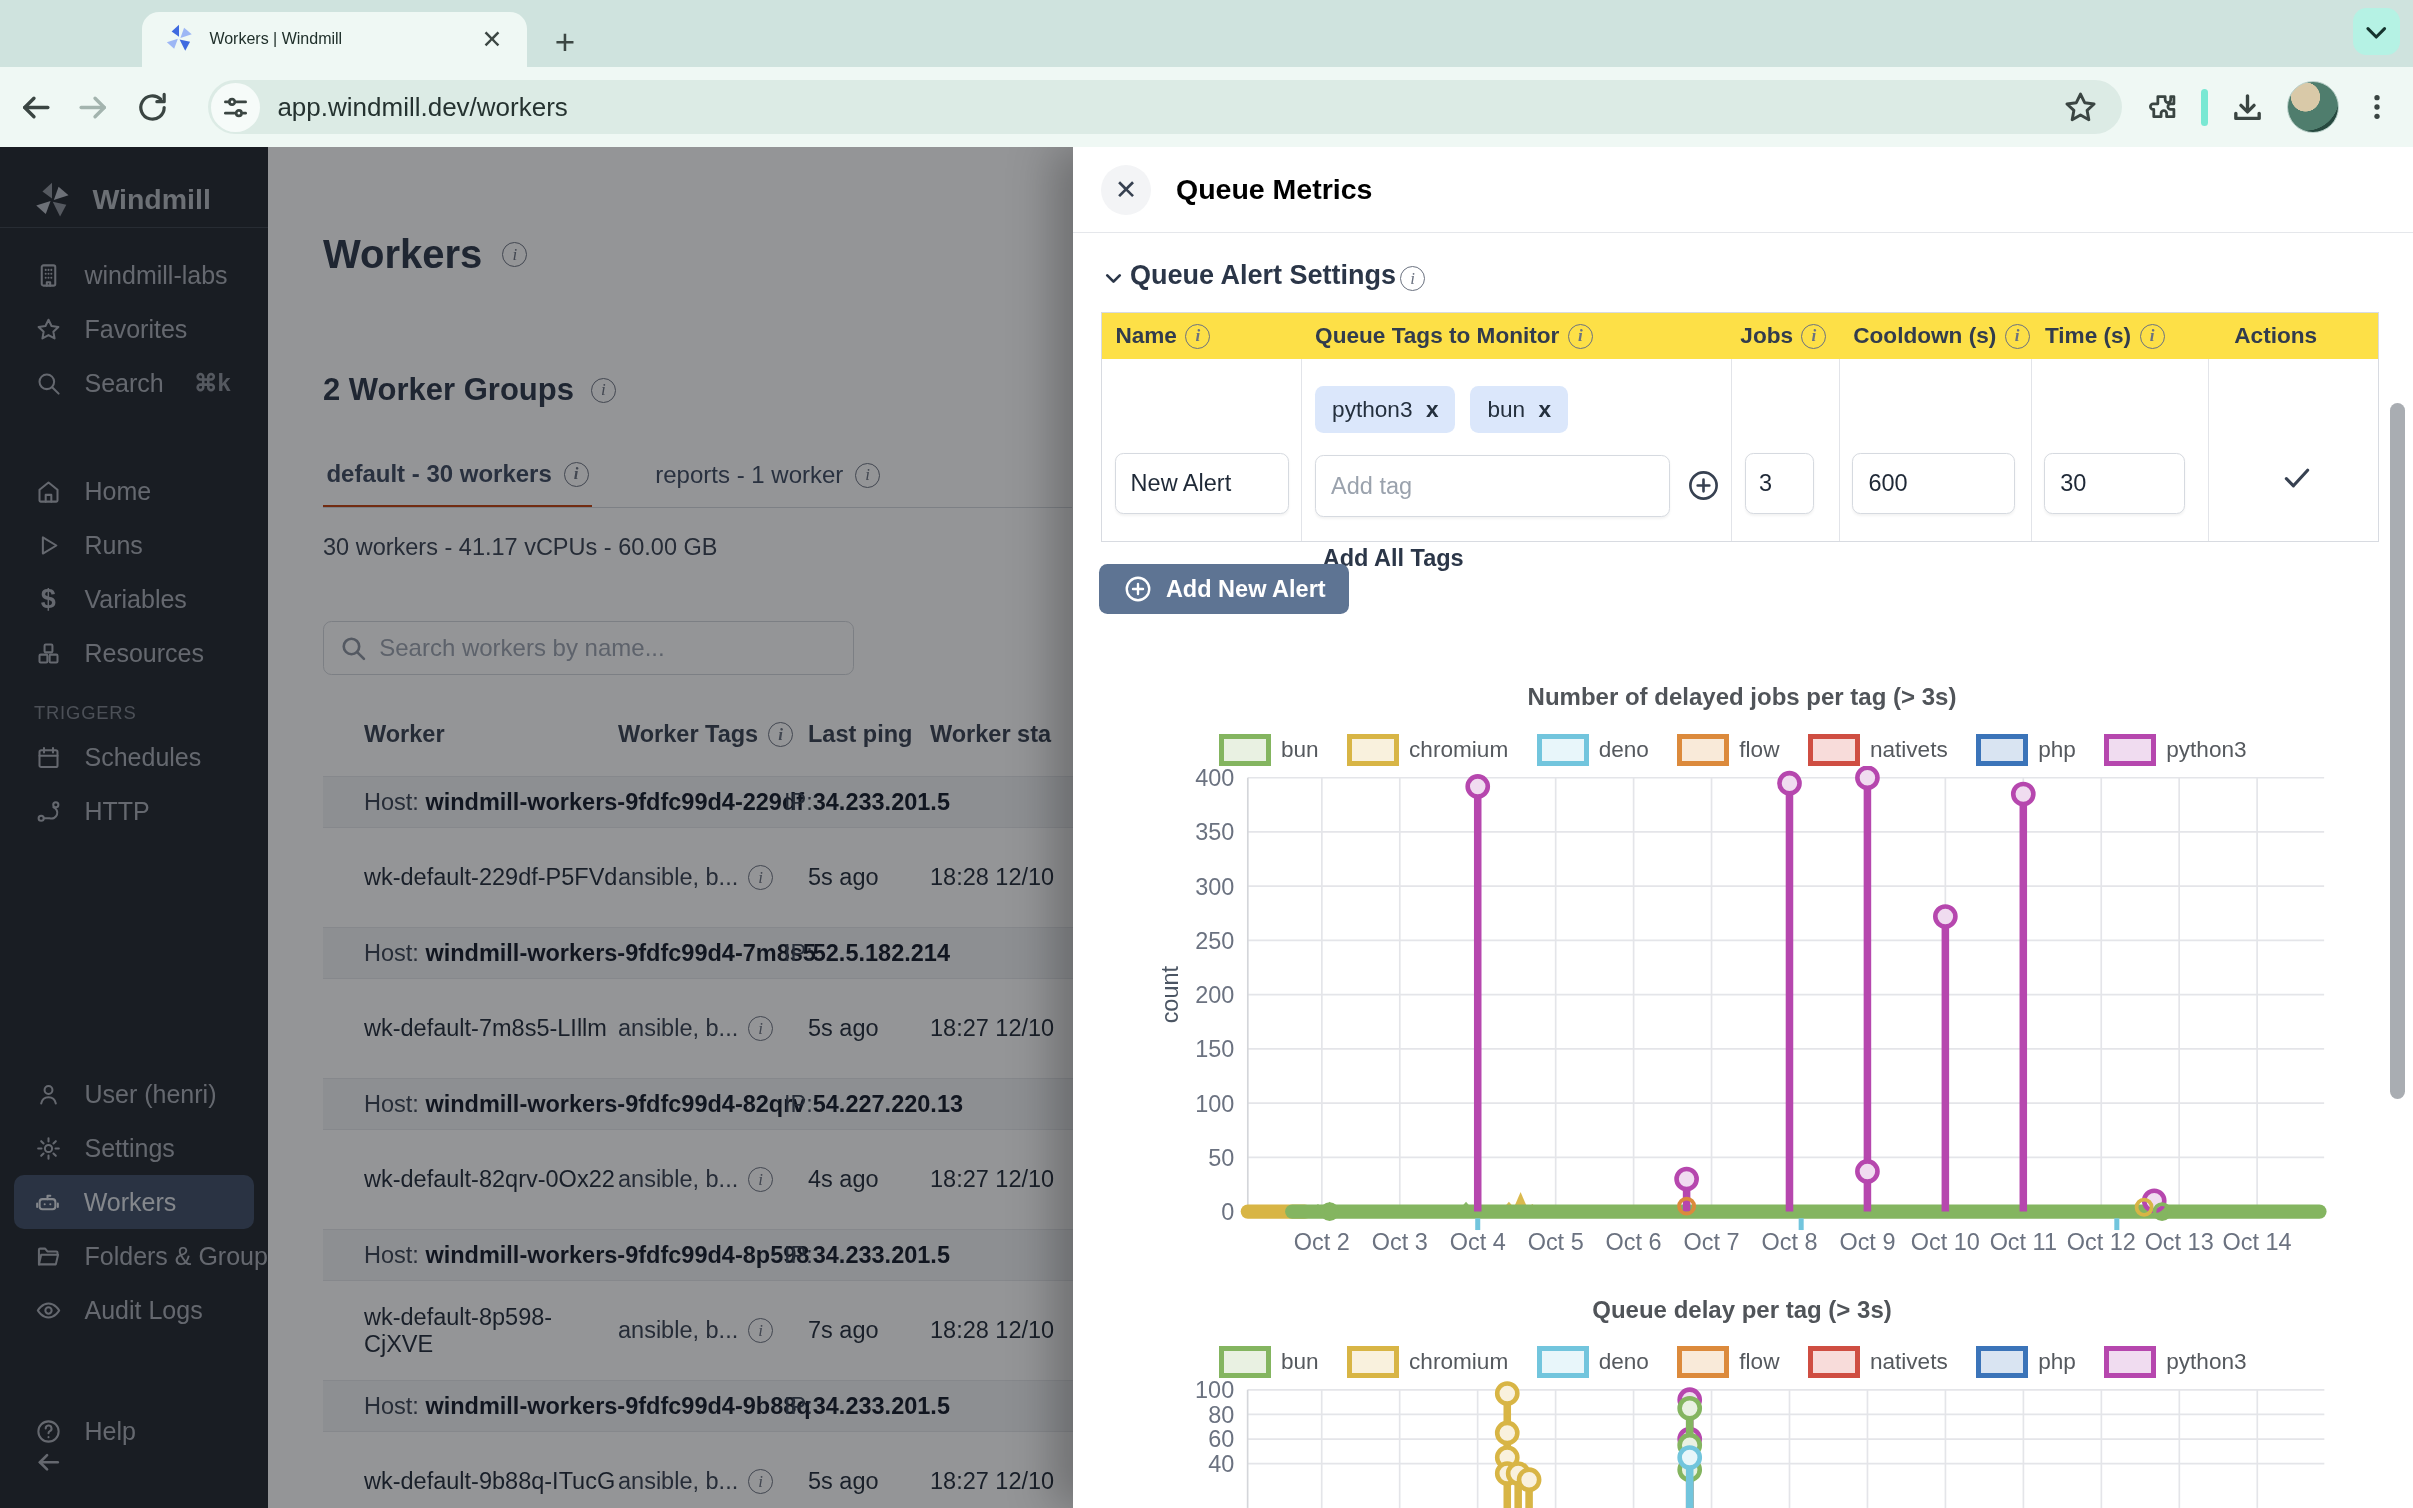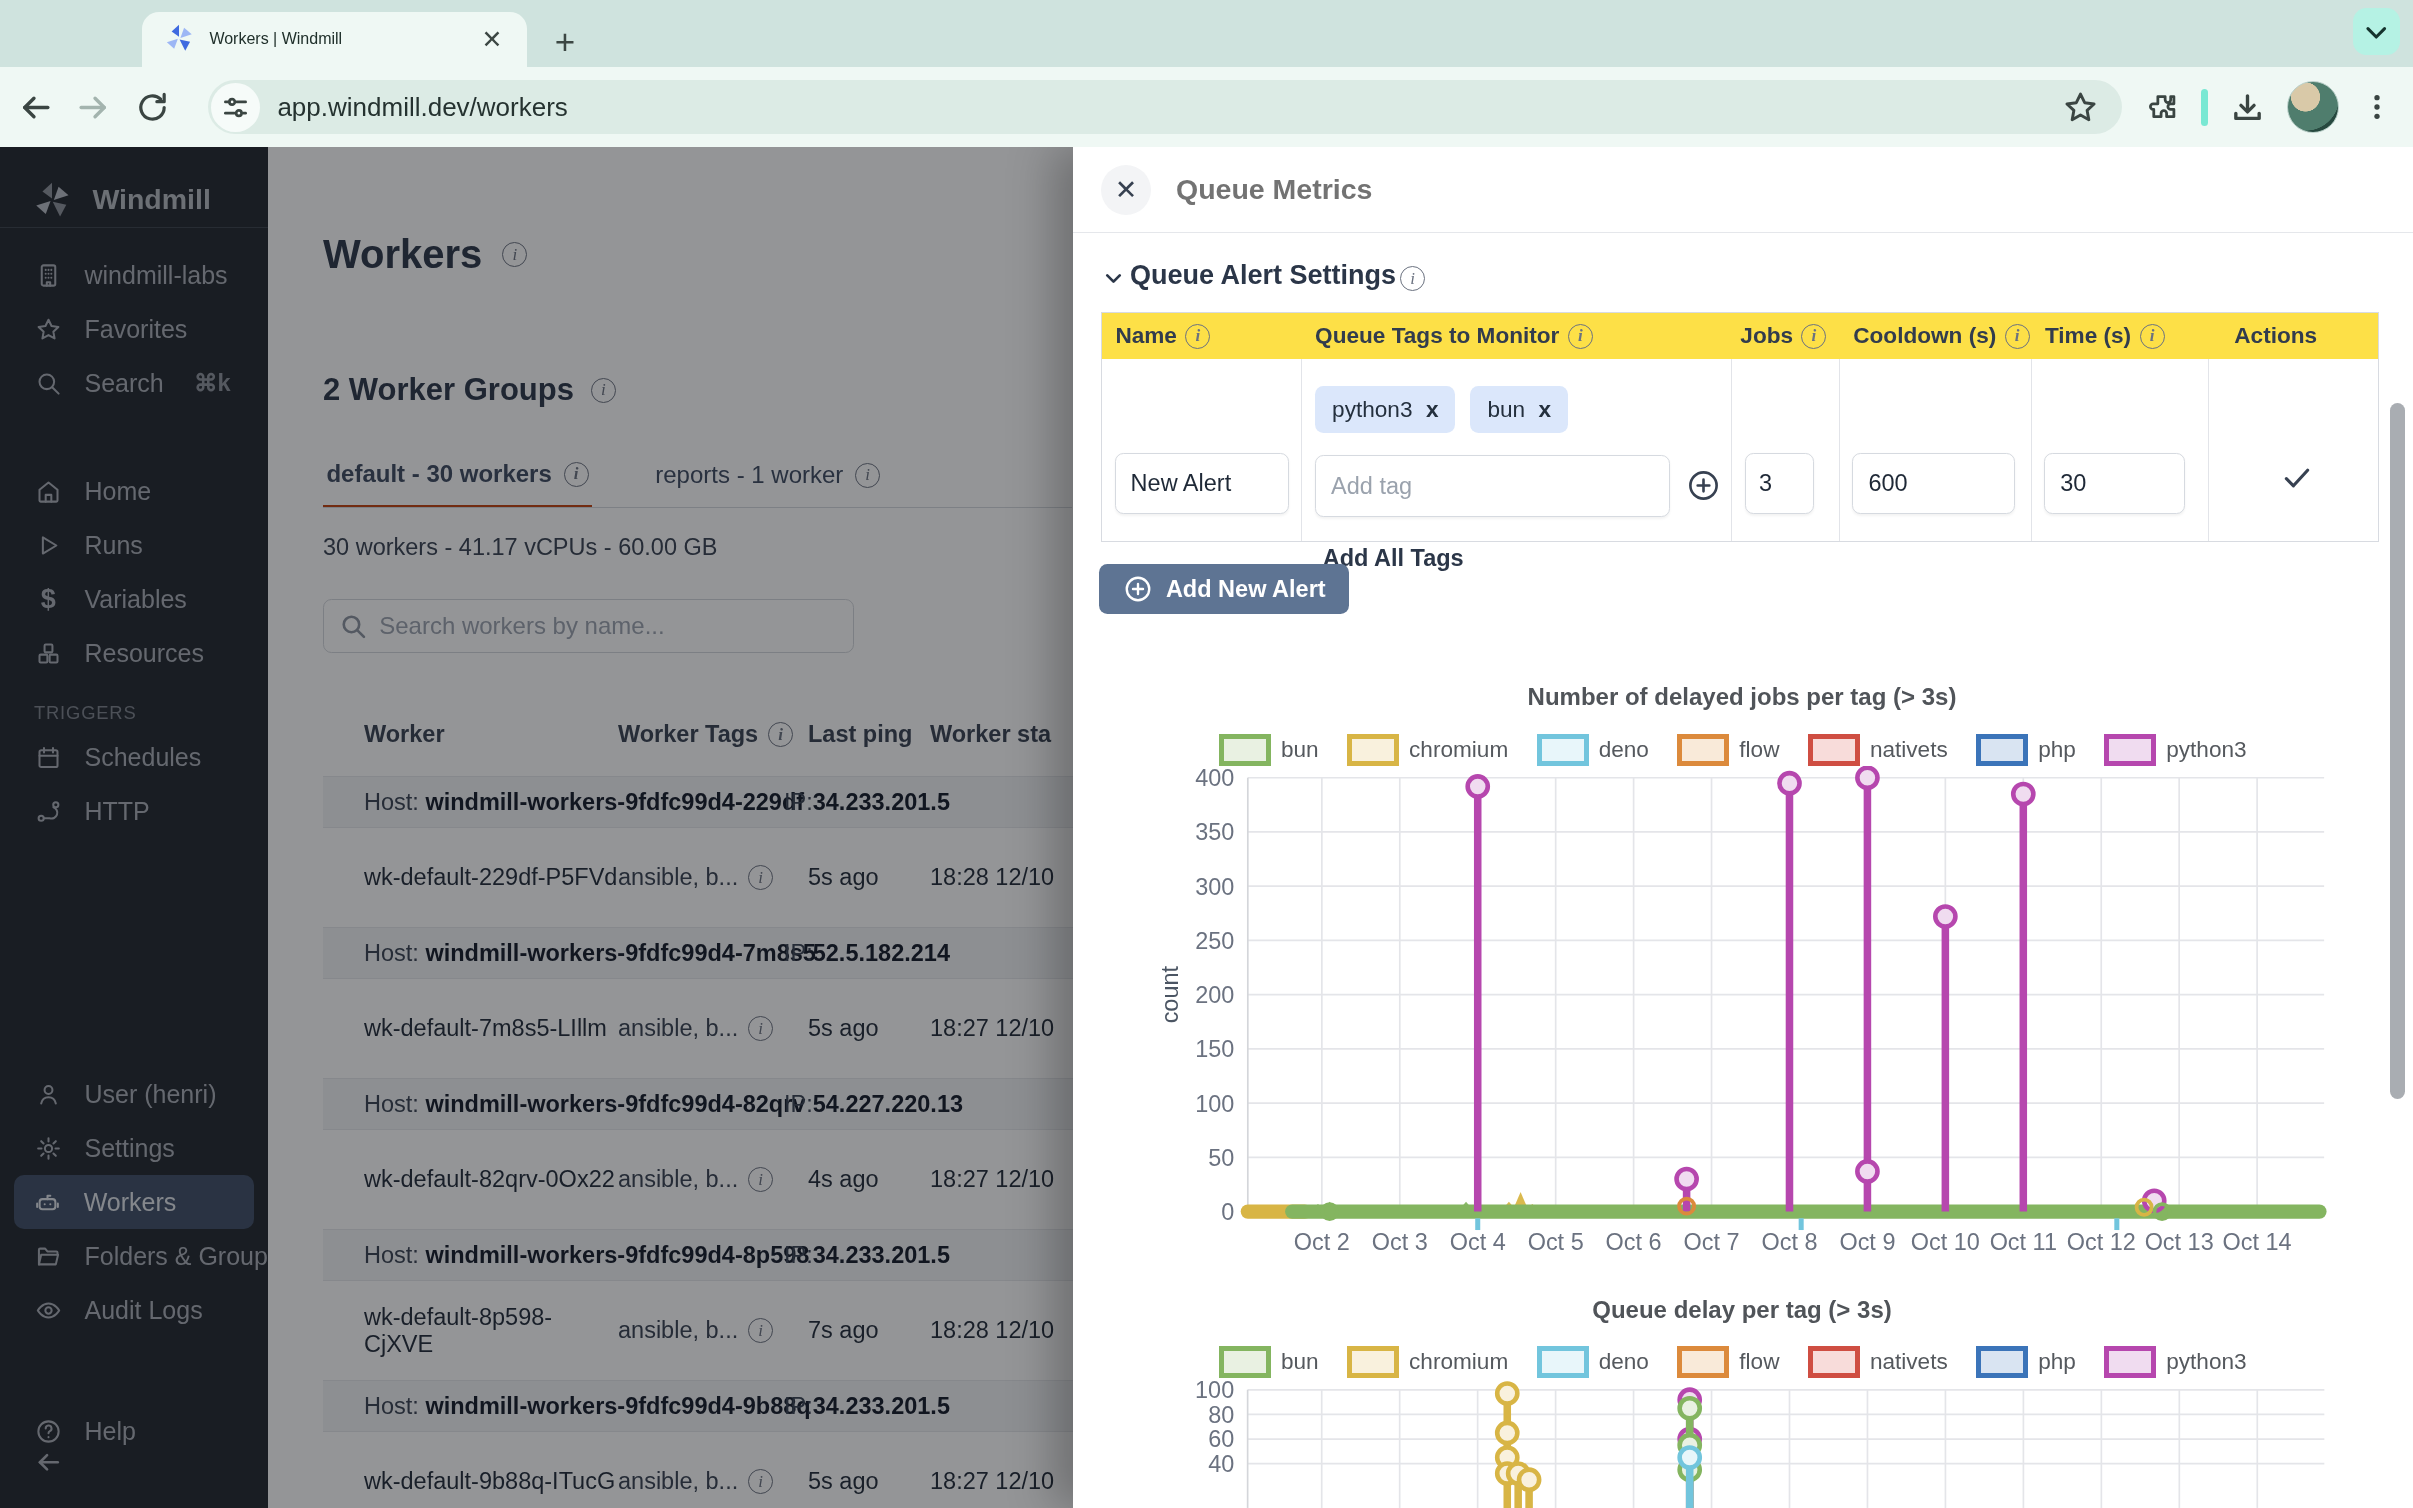--- a/index.html
+++ b/index.html
@@ -49,21 +49,21 @@
   .content { position:absolute; left:268px; top:0; width:2145px; height:1361px; background:#fff; z-index:1; }
   .m-title-row { position:absolute; left:55px; top:85px; display:flex; align-items:center; gap:20px; }
   .m-title { font-size:40px; font-weight:bold; color:#2b3648; }
   .m-groups-row { position:absolute; left:55px; top:225px; display:flex; align-items:center; gap:17px; }
   .m-groups { font-size:31px; font-weight:bold; color:#2b3648; }
   .info-i { display:inline-flex; width:25px; height:25px; border:1.7px solid #6b7280; border-radius:50%; color:#6b7280; font-size:17px; font-family:"Liberation Serif", serif; font-style:italic; align-items:center; justify-content:center; flex:0 0 auto; }
   .m-tabs { position:absolute; left:55px; top:300px; width:749px; display:flex; border-bottom:1.7px solid #d6d9de; }
   .m-tab { display:flex; align-items:center; gap:11.7px; font-size:24px; color:#3c4960; padding:13.4px 3.4px 17px; margin-right:60px; }
   .m-tab.active { border-bottom:2px solid #c2410c; font-weight:bold; }
   .m-summary { position:absolute; left:55px; top:387px; font-size:23.5px; color:#374151; }
-  .m-search { position:absolute; left:55px; top:452px; width:531px; height:54px; border:1.7px solid #d4d7dc; border-radius:8.4px; background:#fff; display:flex; align-items:center; padding:0 15px; gap:11.7px; color:#8a929e; }
+  .m-search { position:absolute; left:55px; top:474px; width:531px; height:54px; border:1.7px solid #d4d7dc; border-radius:8.4px; background:#fff; display:flex; align-items:center; padding:0 15px; gap:11.7px; color:#8a929e; }
   .m-search input { border:none; outline:none; font-size:24px; color:#374151; flex:1; background:transparent; font-family:inherit; }
   .m-search input::placeholder { color:#9ca3af; }
   .wtable { position:absolute; left:55px; top:546px; width:1173px; }
   .wt-header { display:flex; height:84px; align-items:center; border-bottom:0.8px solid #e5e7eb; }
   .wt-header > div { font-size:23.5px; font-weight:bold; color:#374151; display:flex; align-items:center; gap:10px; }
   .col-name { width:295px; padding-left:41px; }
   .col-tags { width:190px; }
   .col-ping { width:122px; }
   .col-start { width:201px; }
   .host-row { display:flex; align-items:center; height:51px; background:#f3f4f6; border-bottom:0.8px solid #e5e7eb; font-size:23.5px; color:#374151; }
@@ -71,21 +71,21 @@
   .host-row b { color:#111827; }
   .worker-row { display:flex; align-items:center; height:100px; border-bottom:0.8px solid #e5e7eb; font-size:23.5px; color:#1f2937; }
   .wr-tags { display:flex; align-items:center; gap:10px; color:#374151; }
 
   .dim { position:absolute; left:0; top:0; width:1073px; height:1361px; background:rgba(17,19,24,0.45); z-index:5; pointer-events:none; }
 
   
   .drawer { position:absolute; left:1073px; top:0; width:1341px; height:1361px; background:#fff; z-index:10; box-shadow:-20px 0 42px rgba(0,0,0,0.25); overflow:hidden; }
   .d-header { position:absolute; left:0; top:0; width:1341px; height:86px; border-bottom:1.7px solid #e5e7eb; display:flex; align-items:center; }
   .d-close { width:50px; height:50px; border-radius:50%; background:#f3f4f6; color:#374151; font-size:27px; display:flex; align-items:center; justify-content:center; margin-left:28px; cursor:pointer; }
-  .d-title { font-size:28.5px; font-weight:bold; color:#737373; margin-left:25px; }
+  .d-title { font-size:28.5px; font-weight:bold; color:#000000; margin-left:25px; }
   .d-sec-row { position:absolute; left:28px; top:113px; display:flex; align-items:flex-end; gap:4px; color:#2b3648; }
   .d-sec-title { font-size:27px; font-weight:bold; }
   .alert-table { position:absolute; left:28px; top:165px; width:1278px; height:230px; border:1.3px solid #d8dbe1; }
   .at-header { display:flex; height:46px; background:#fde047; align-items:center; }
   .at-header > div { font-size:22.6px; font-weight:bold; color:#323c4d; display:flex; align-items:center; gap:8.4px; }
   .at-body { display:flex; height:182px; }
   .at-body > div { border-right:1.3px solid #e2e4e9; position:relative; }
   .at-body > div:last-child { border-right:none; }
   .atc-name  { width:200px; } .atc-tags { width:431px; } .atc-jobs { width:108px; }
   .atc-cool  { width:192px; } .atc-time { width:178px; } .atc-act { width:169px; }

